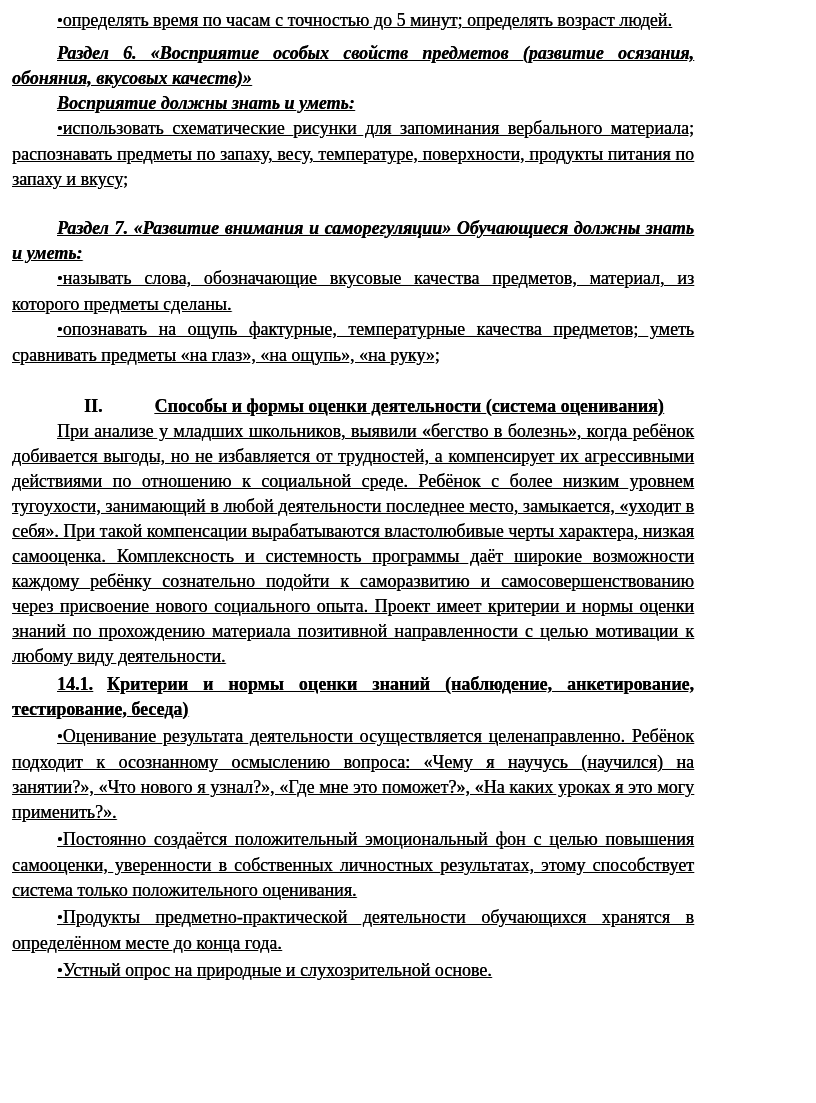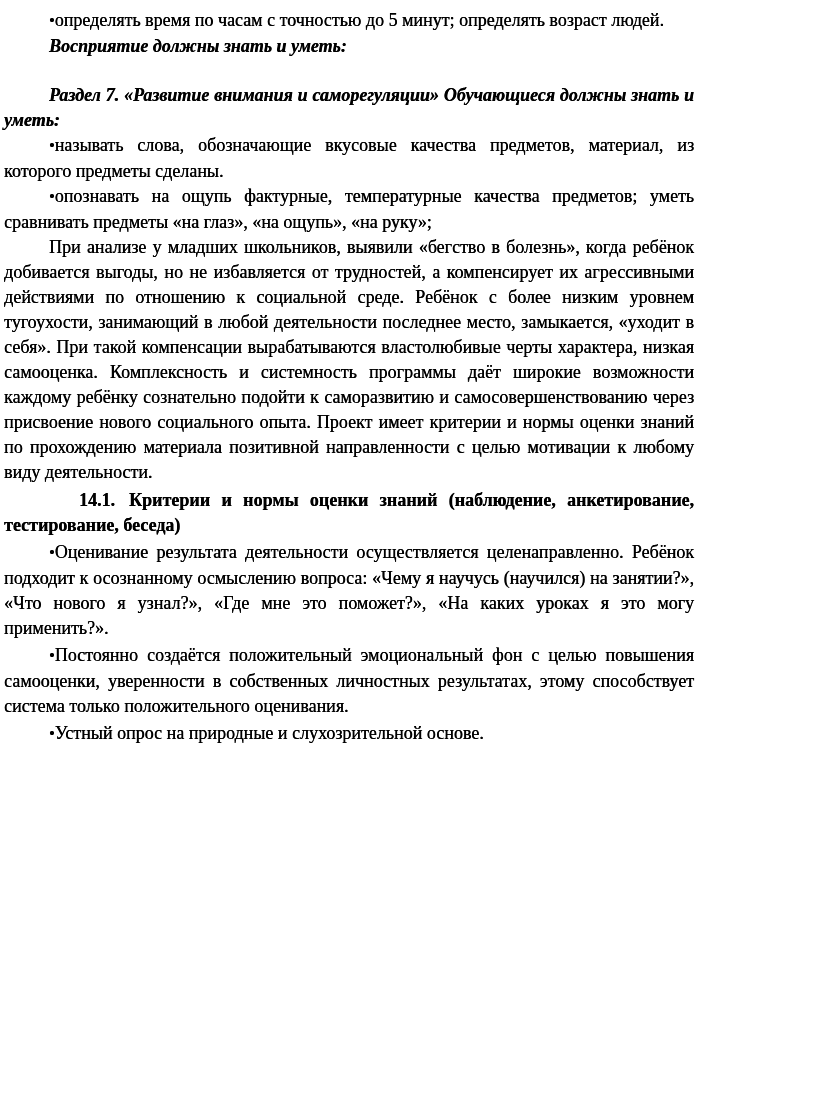--- a/index.html
+++ b/index.html
@@ -10,22 +10,23 @@
     overflow: hidden;
     font-family: "Liberation Serif", "DejaVu Serif", serif;
     font-size: 18px;
     line-height: 25px;
     color: #000000;
   }
   .page {
     box-sizing: border-box;
     width: 700px;
     height: 1103px;
-    padding: 8px 6px 0 4px;
+    padding: 8px 6px 0 12px;
     text-shadow: 0.3px 0 0 currentColor; 
+    text-decoration: underline;
   }
   p {
     margin: 0;
     text-align: justify;
     text-indent: 45px;
   }
   .b-marker { font-size: 0.9em; }
   .sec-heading {
     font-weight: bold;
     font-style: italic;
@@ -41,48 +42,52 @@
     text-align: left;
     text-indent: 0;
     padding-left: 72px;
     margin-top: 26px;
   }
   .roman-heading .h-num { display: inline-block; margin-right: 52px; }
   .num-heading {
     font-weight: bold;
     margin-top: 3px;
   }
-  .num-heading .h-num { margin-right: 14px; margin-left: 30px; }
+  .num-heading .h-num { margin-right: 14px; }
   .bullet-item.sp-before { margin-top: 2px; }
 </style>
 </head>
 <body>
 
 <div class="page">
 
   <p class="bullet-item"><span class="b-marker">•</span><span>определять время по часам с точностью до 5 минут; определять возраст людей.</span></p>
 
+  <p class="sec-heading sp-before">Раздел 6. «Восприятие особых свойств предметов (развитие осязания, обоняния, вкусовых качеств)»</p>
 
   <p class="sub-heading">Восприятие должны знать и уметь:</p>
 
+  <p class="bullet-item"><span class="b-marker">•</span><span>использовать схематические рисунки для запоминания вербального материала; распознавать предметы по запаху, весу, температуре, поверхности, продукты питания по запаху и вкусу;</span></p>
 
 
 
   <p class="sec-heading">Раздел 7. «Развитие внимания и саморегуляции» Обучающиеся должны знать и уметь:</p>
 
   <p class="bullet-item"><span class="b-marker">•</span><span>называть слова, обозначающие вкусовые качества предметов, материал, из которого предметы сделаны.</span></p>
 
   <p class="bullet-item"><span class="b-marker">•</span><span>опознавать на ощупь фактурные, температурные качества предметов; уметь сравнивать предметы «на глаз», «на ощупь», «на руку»;</span></p>
 
+  <p class="roman-heading"><span class="h-num">II.</span><span>Способы и формы оценки деятельности (система оценивания)</span></p>
 
   <p class="body-par">При анализе у младших школьников, выявили «бегство в болезнь», когда ребёнок добивается выгоды, но не избавляется от трудностей, а компенсирует их агрессивными действиями по отношению к социальной среде. Ребёнок с более низким уровнем тугоухости, занимающий в любой деятельности последнее место, замыкается, «уходит в себя». При такой компенсации вырабатываются властолюбивые черты характера, низкая самооценка. Комплексность и системность программы даёт широкие возможности каждому ребёнку сознательно подойти к саморазвитию и самосовершенствованию через присвоение нового социального опыта. Проект имеет критерии и нормы оценки знаний по прохождению материала позитивной направленности с целью мотивации к любому виду деятельности.</p>
 
   <p class="num-heading"><span class="h-num">14.1.</span><span>Критерии и нормы оценки знаний (наблюдение, анкетирование, тестирование, беседа)</span></p>
 
 
   <p class="bullet-item sp-before"><span class="b-marker">•</span><span>Оценивание результата деятельности осуществляется целенаправленно. Ребёнок подходит к осознанному осмыслению вопроса: «Чему я научусь (научился) на занятии?», «Что нового я узнал?», «Где мне это поможет?», «На каких уроках я это могу применить?».</span></p>
 
   <p class="bullet-item sp-before"><span class="b-marker">•</span><span>Постоянно создаётся положительный эмоциональный фон с целью повышения самооценки, уверенности в собственных личностных результатах, этому способствует система только положительного оценивания.</span></p>
 
+  <p class="bullet-item sp-before"><span class="b-marker">•</span><span>Продукты предметно-практической деятельности обучающихся хранятся в определённом месте до конца года.</span></p>
 
   <p class="bullet-item sp-before"><span class="b-marker">•</span><span>Устный опрос на природные и слухозрительной основе.</span></p>
 
 </div>
 
 </body></html>

